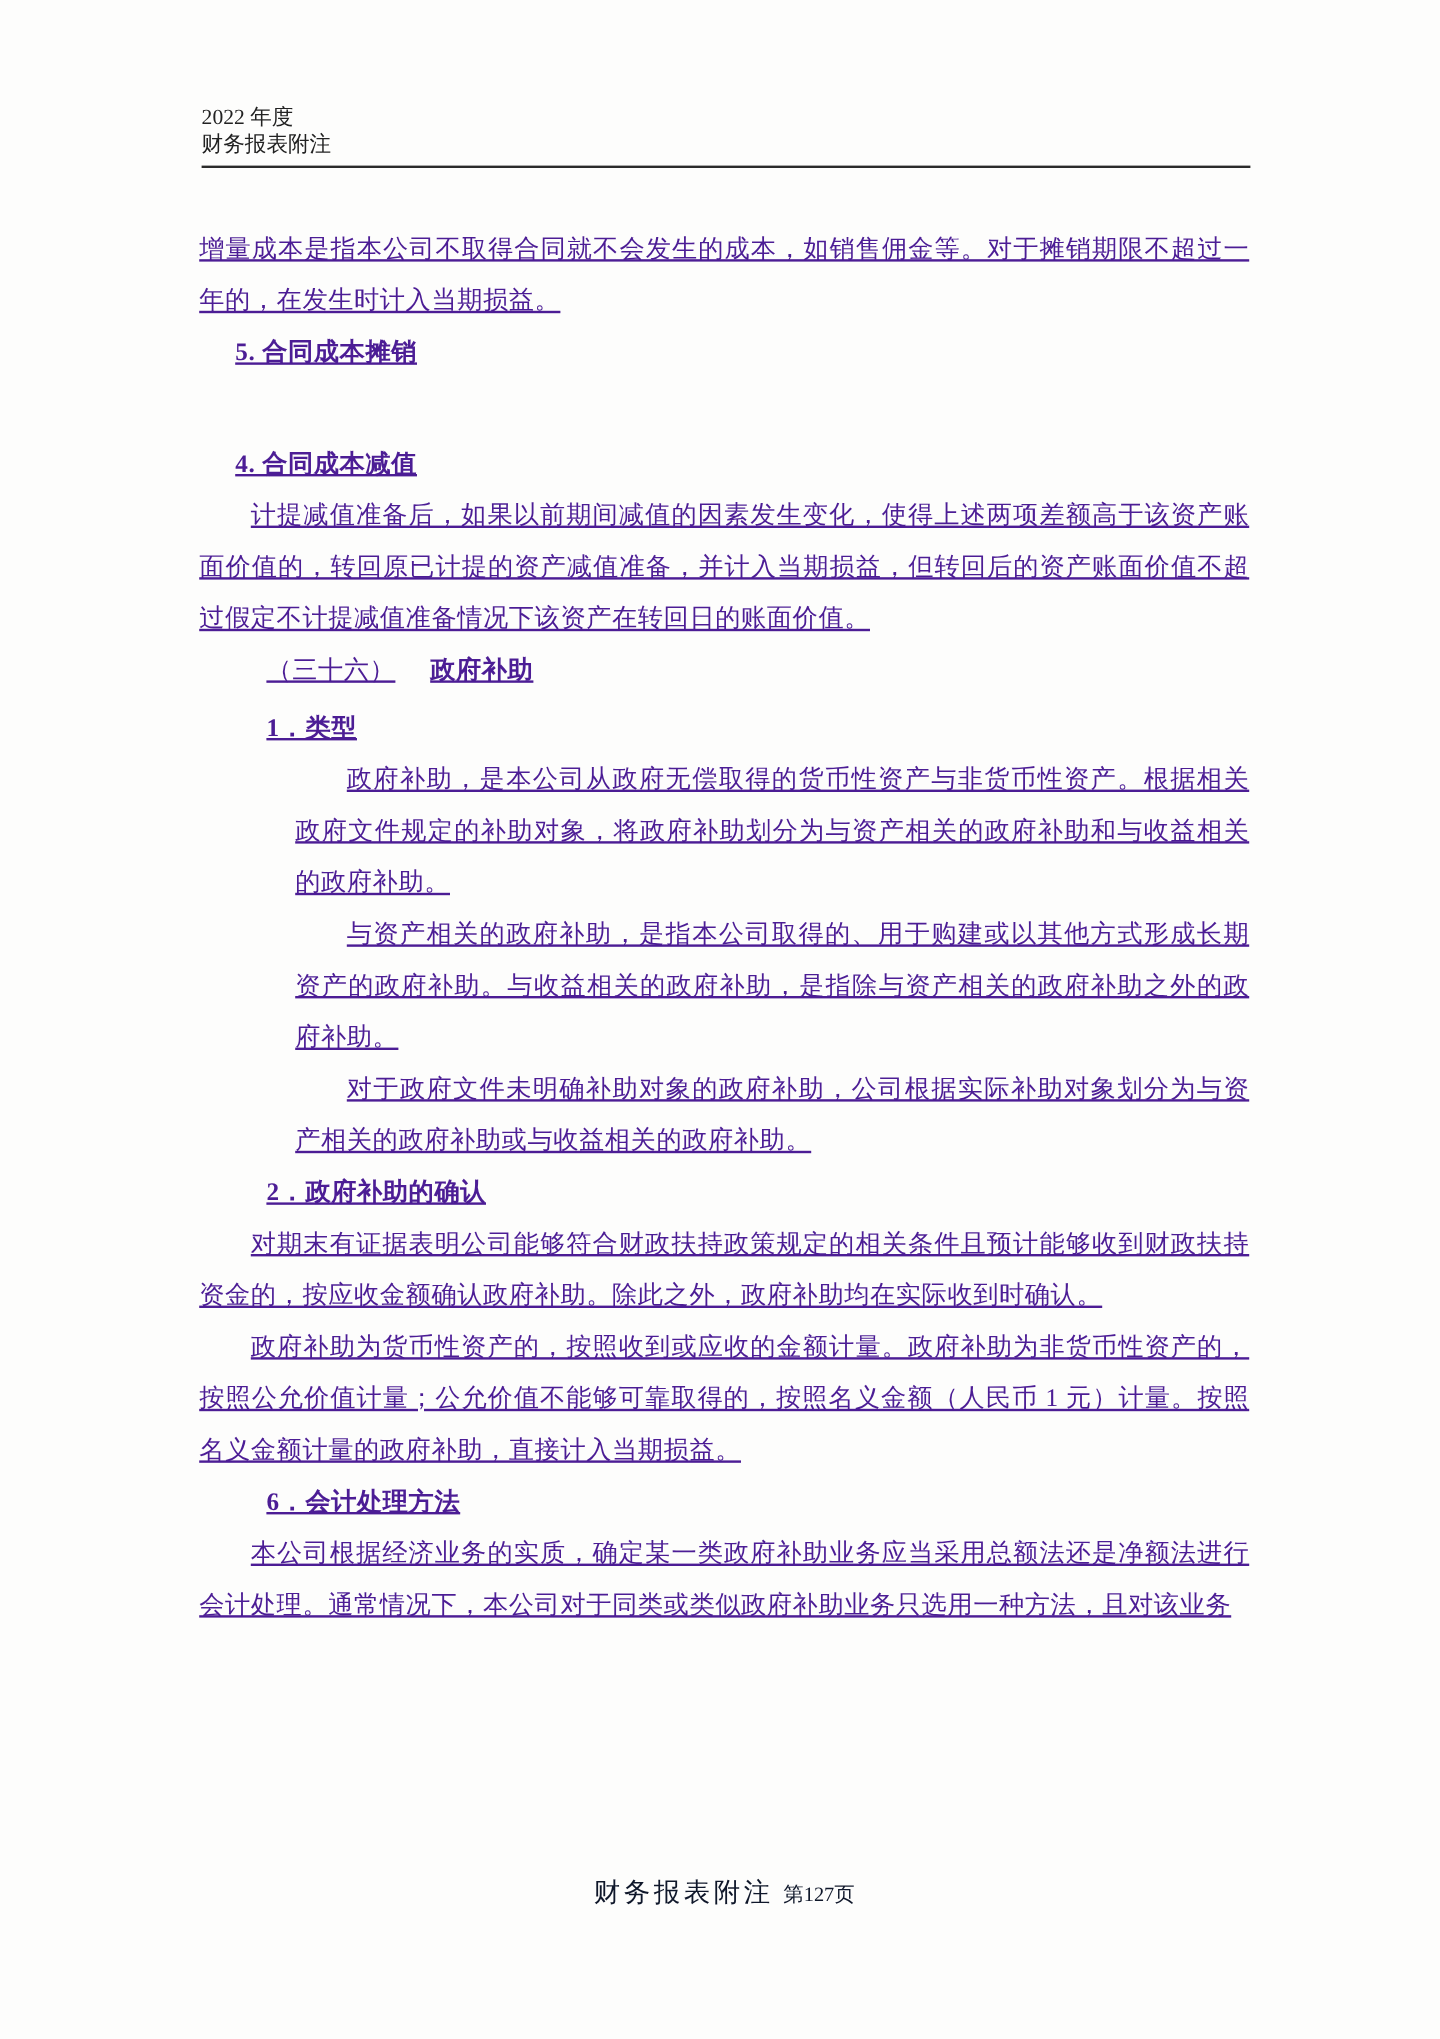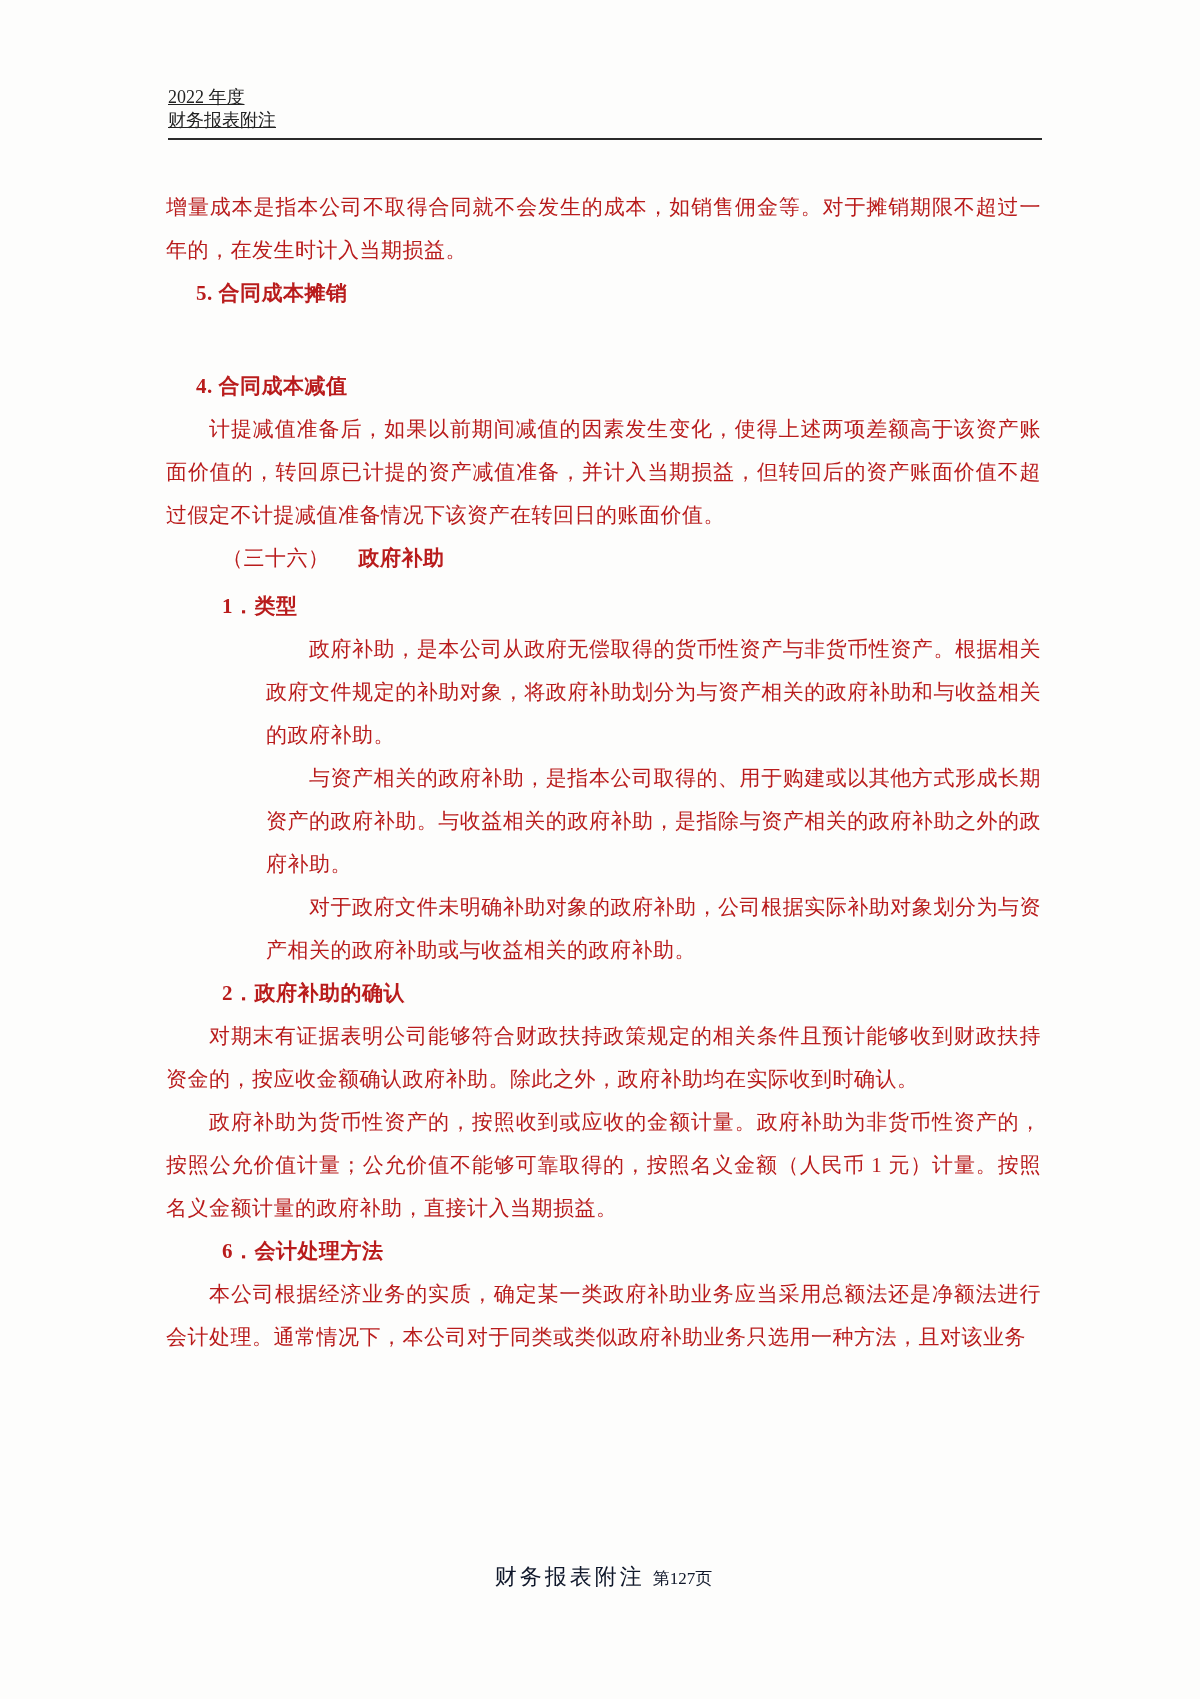--- a/index.html
+++ b/index.html
@@ -22,39 +22,40 @@
     position: absolute;
     left: 168px;
     top: 86px;
     width: 874px;
     font-size: 18px;
     line-height: 23px;
     color: #222;
     padding-bottom: 6px;
     border-bottom: 2px solid #2b2b2b;
   }
-  .header div { white-space: nowrap; text-decoration: underline; }
+  .header div { white-space: nowrap; }
   
   .content {
     position: absolute;
     left: 166px;
     top: 186px;
     width: 875px;
     font-size: 21px;
     letter-spacing: 0.5px;
-    color: #b91c1c;
+    color: #4c1d95;
+    text-decoration: underline;
   }
   .content p {
     margin: 0;
     line-height: 43px;
     text-align: justify;
   }
   p.indent { text-indent: 43px; }
   p.sub {
-    margin-left: 100px;
+    margin-left: 80px;
     text-indent: 43px;
   }
   .h-num {
     margin: 0 0 0 30px;
     line-height: 43px;
     font-size: 21px;
     font-weight: bold;
   }
   .h-num.gap-top { margin-top: 50px; }
   .h-sub {

